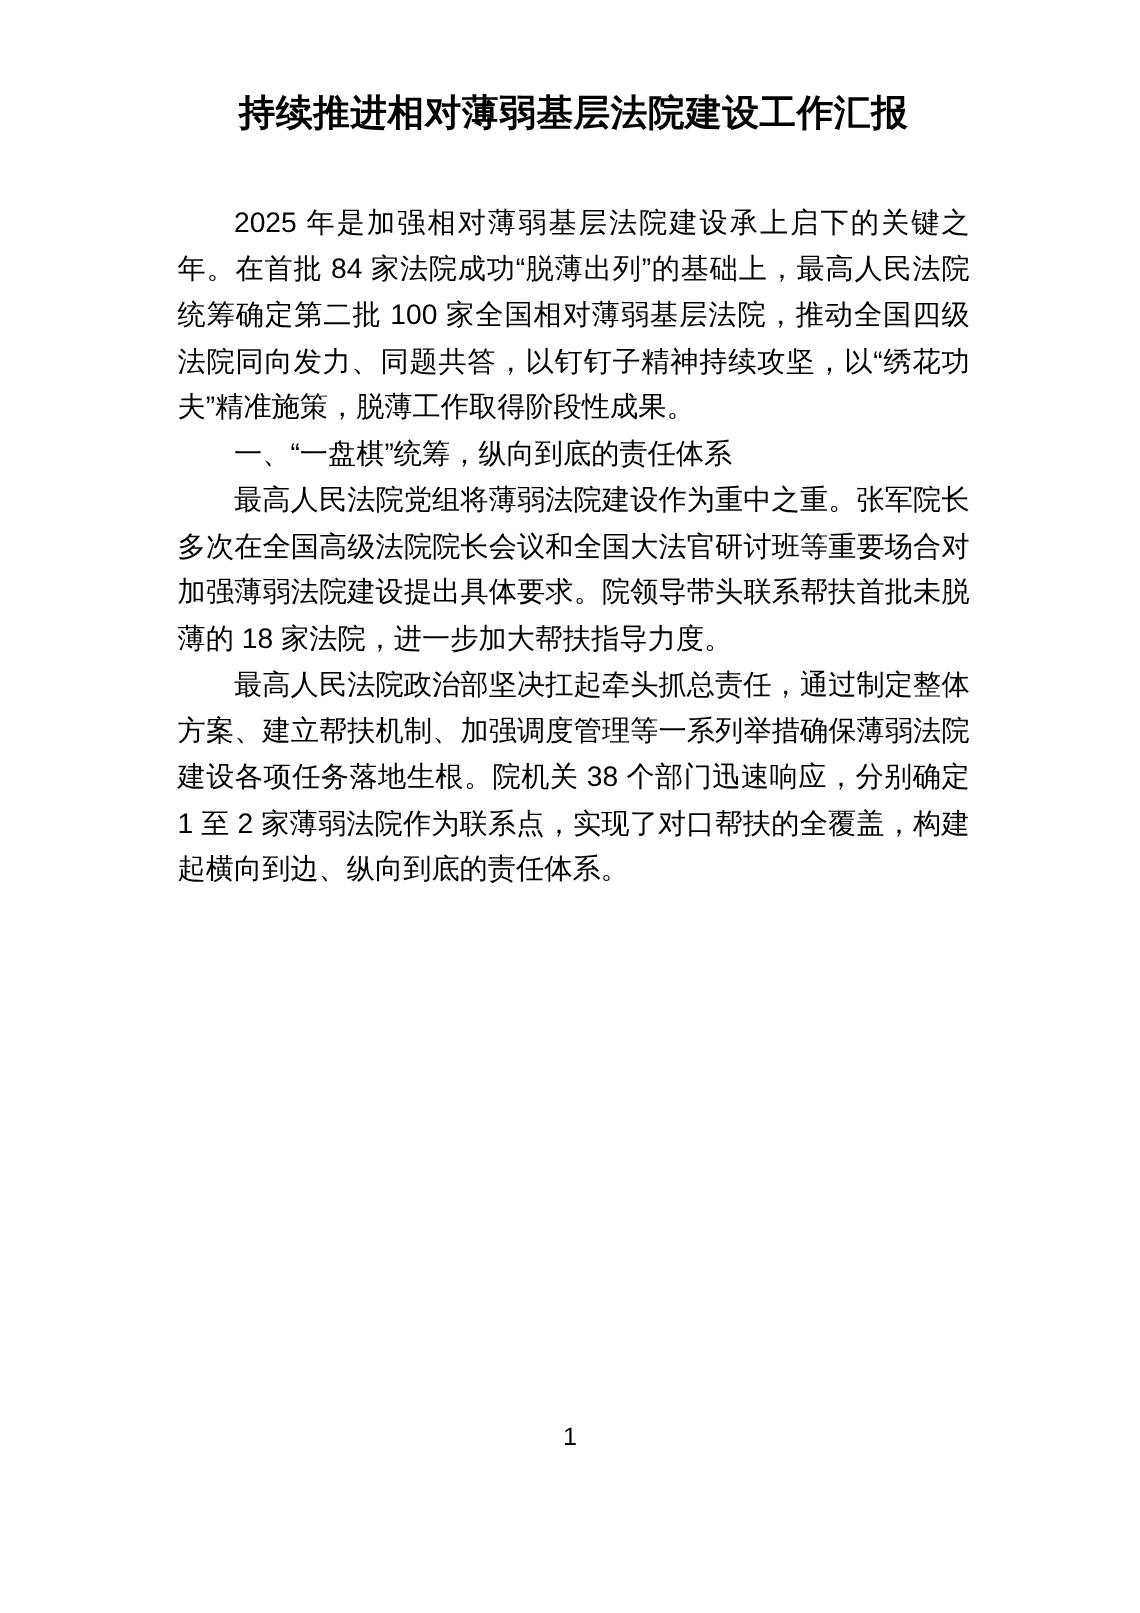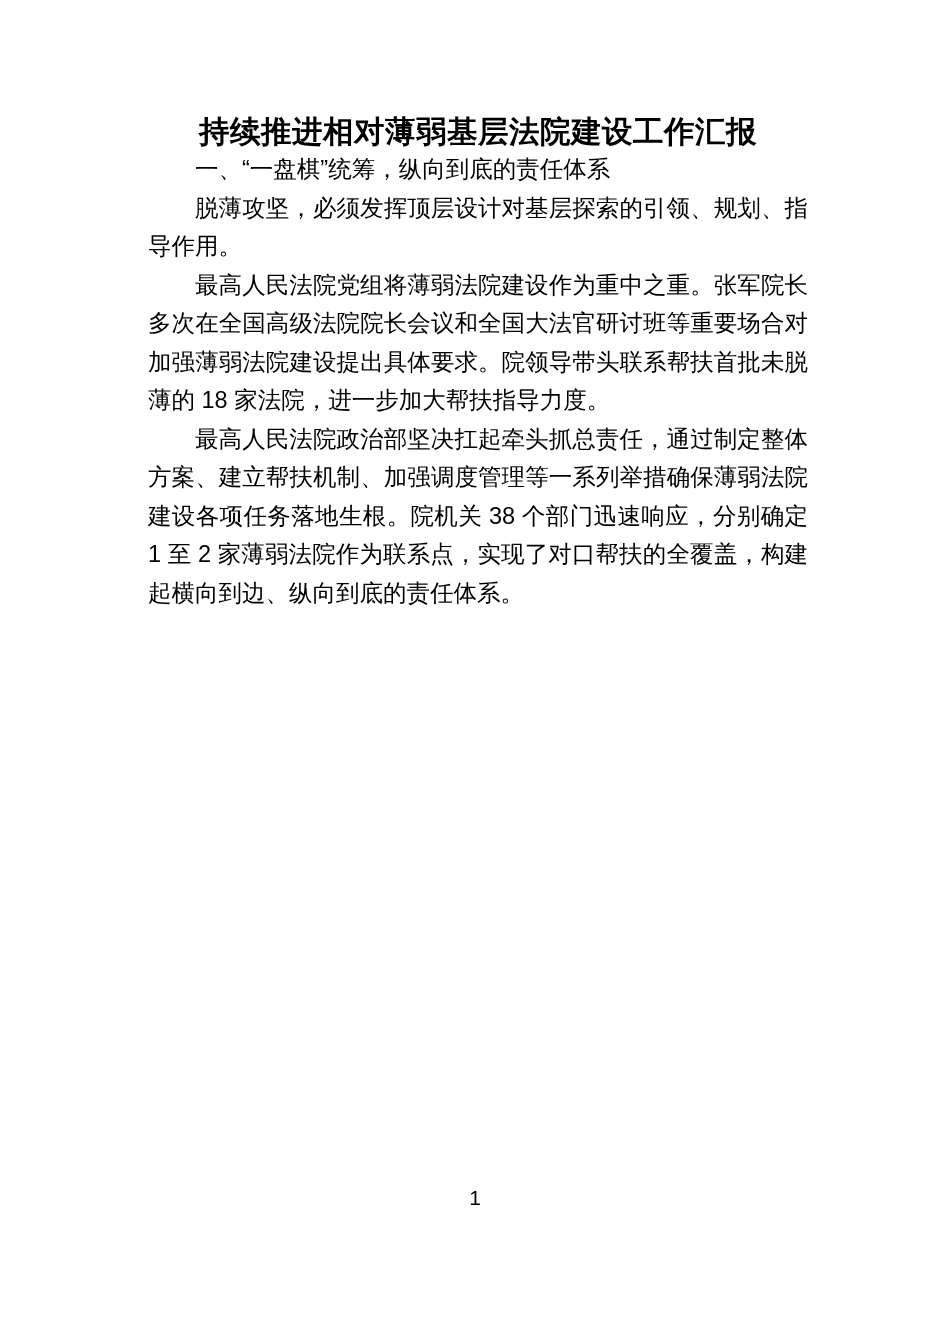--- a/index.html
+++ b/index.html
@@ -30,21 +30,21 @@
     width: 660px;
   }
   .doc-title {
     font-family: "Liberation Sans", "DejaVu Sans", sans-serif;
     font-weight: bold;
     font-size: 30.5px;
     line-height: 1.25;
     letter-spacing: 0.5px;
     text-align: center;
     margin: 0;
-    padding-top: 112px;
+    padding-top: 75px;
     white-space: nowrap;
   }
   .para {
     font-family: "Liberation Sans", "DejaVu Sans", sans-serif;
     font-size: 23.5px;
     line-height: 38.5px;
     text-align: justify;
     text-justify: inter-ideograph;
     margin: 0;
     text-indent: 47px;
@@ -63,20 +63,20 @@
     font-size: 21px;
   }
 </style>
 </head>
 <body>
 
 <div class="page">
   <div class="doc-body">
     <h1 class="doc-title">持续推进相对薄弱基层法院建设工作汇报</h1>
 
+    <p class="para first">2025 年是加强相对薄弱基层法院建设承上启下的关键之年。在首批 84 家法院成功“脱薄出列”的基础上，最高人民法院统筹确定第二批 100 家全国相对薄弱基层法院，推动全国四级法院同向发力、同题共答，以钉钉子精神持续攻坚，以“绣花功夫”精准施策，脱薄工作取得阶段性成果。</p>
     <p class="para">一、“一盘棋”统筹，纵向到底的责任体系</p>
-    <p class="para">脱薄攻坚，必须发挥顶层设计对基层探索的引领、规划、指导作用。</p>
     <p class="para">最高人民法院党组将薄弱法院建设作为重中之重。张军院长多次在全国高级法院院长会议和全国大法官研讨班等重要场合对加强薄弱法院建设提出具体要求。院领导带头联系帮扶首批未脱薄的 18 家法院，进一步加大帮扶指导力度。</p>
     <p class="para">最高人民法院政治部坚决扛起牵头抓总责任，通过制定整体方案、建立帮扶机制、加强调度管理等一系列举措确保薄弱法院建设各项任务落地生根。院机关 38 个部门迅速响应，分别确定 1 至 2 家薄弱法院作为联系点，实现了对口帮扶的全覆盖，构建起横向到边、纵向到底的责任体系。</p>
   </div>
 
   <div class="page-number">1</div>
 </div>
 
 </body></html>

